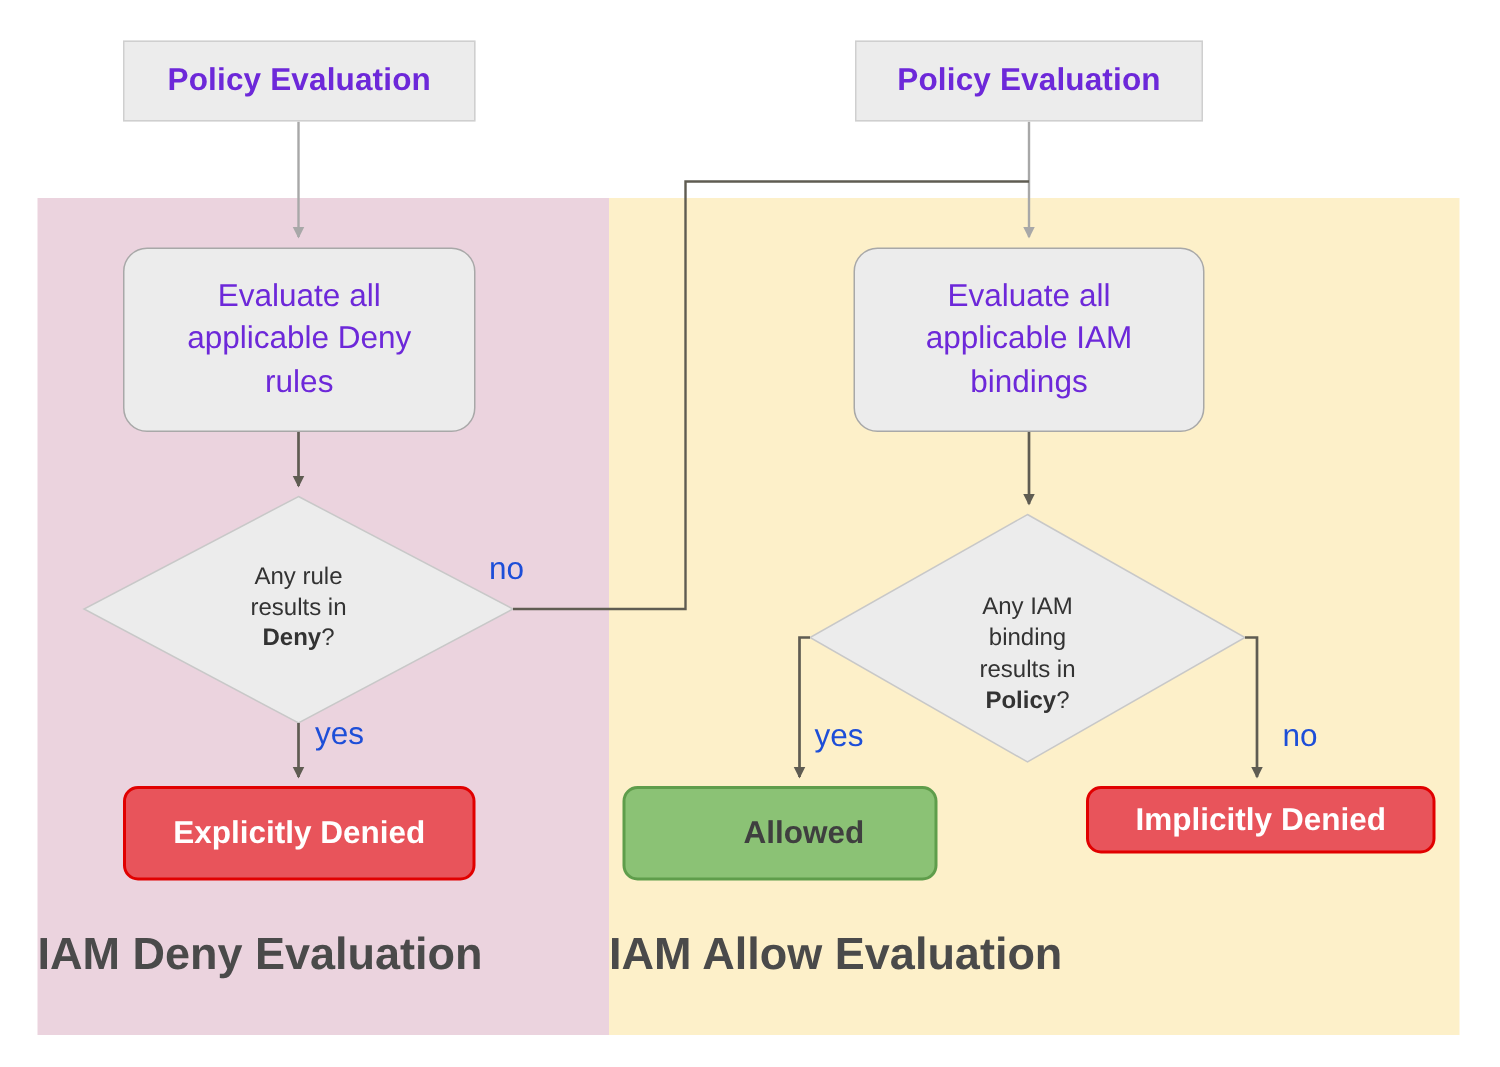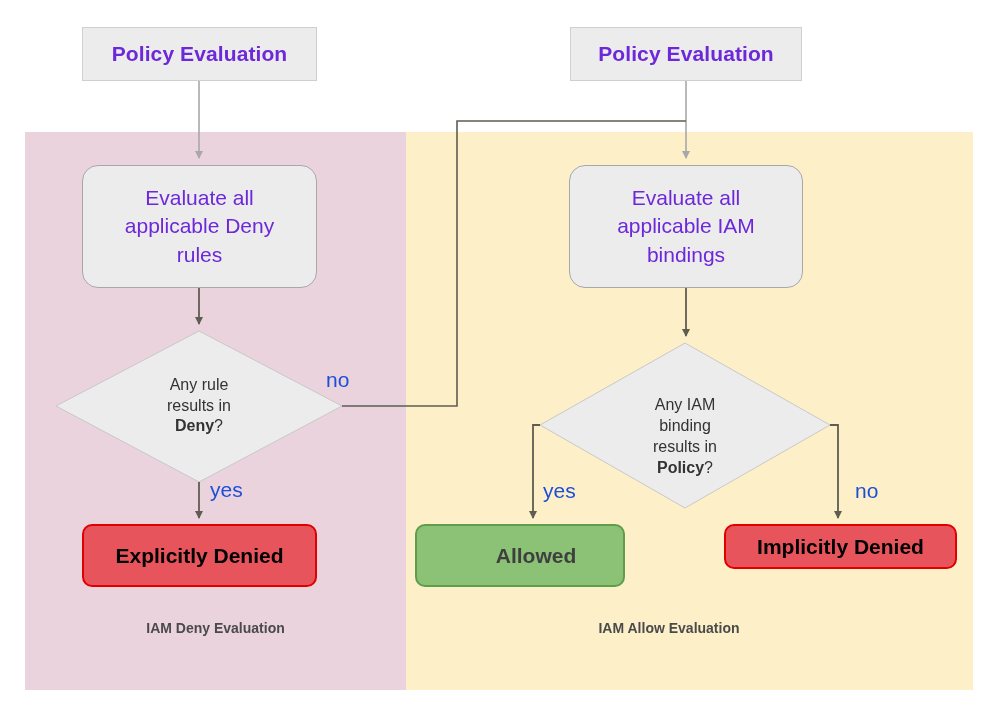--- a/index.html
+++ b/index.html
@@ -71,41 +71,40 @@
 
   
   .result {
     border-radius: 10px;
     font-size: 21px;
     font-weight: bold;
   }
   .result.deny {
     background: #e8545b;
     border: 2px solid #e10000;
-    color: #000000;
+    color: #ffffff;
   }
   .result.allow {
     background: #8bc275;
     border: 2px solid #5f9d4b;
     color: #3f3f3f;
   }
 
   
   .lane {
     position: absolute;
   }
   .lane.deny-lane  { background: #ebd3de; }
   .lane.allow-lane { background: #fdf0c9; }
 
   .lane-title {
     position: absolute;
-    font-size: 14px;
+    font-size: 30px;
     font-weight: bold;
     color: #4a4a4a;
-    text-align: center;
     white-space: nowrap;
   }
 
   .edge-label {
     position: absolute;
     font-size: 21px;
     color: #1d4ed8;
     white-space: nowrap;
     background: transparent;
   }

